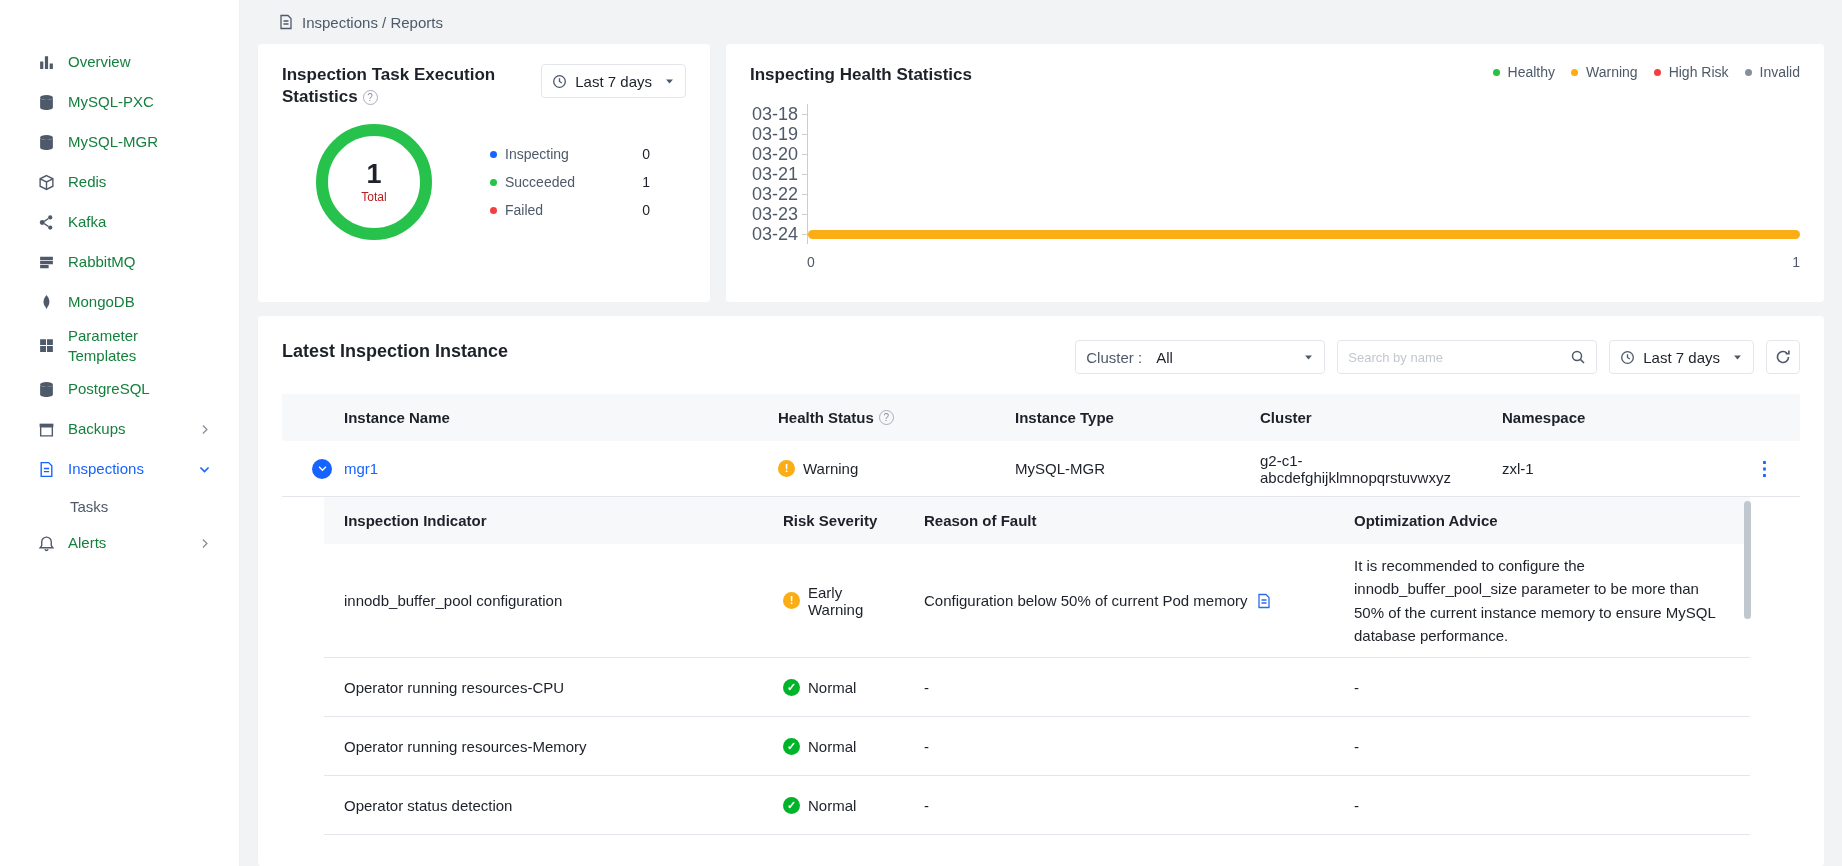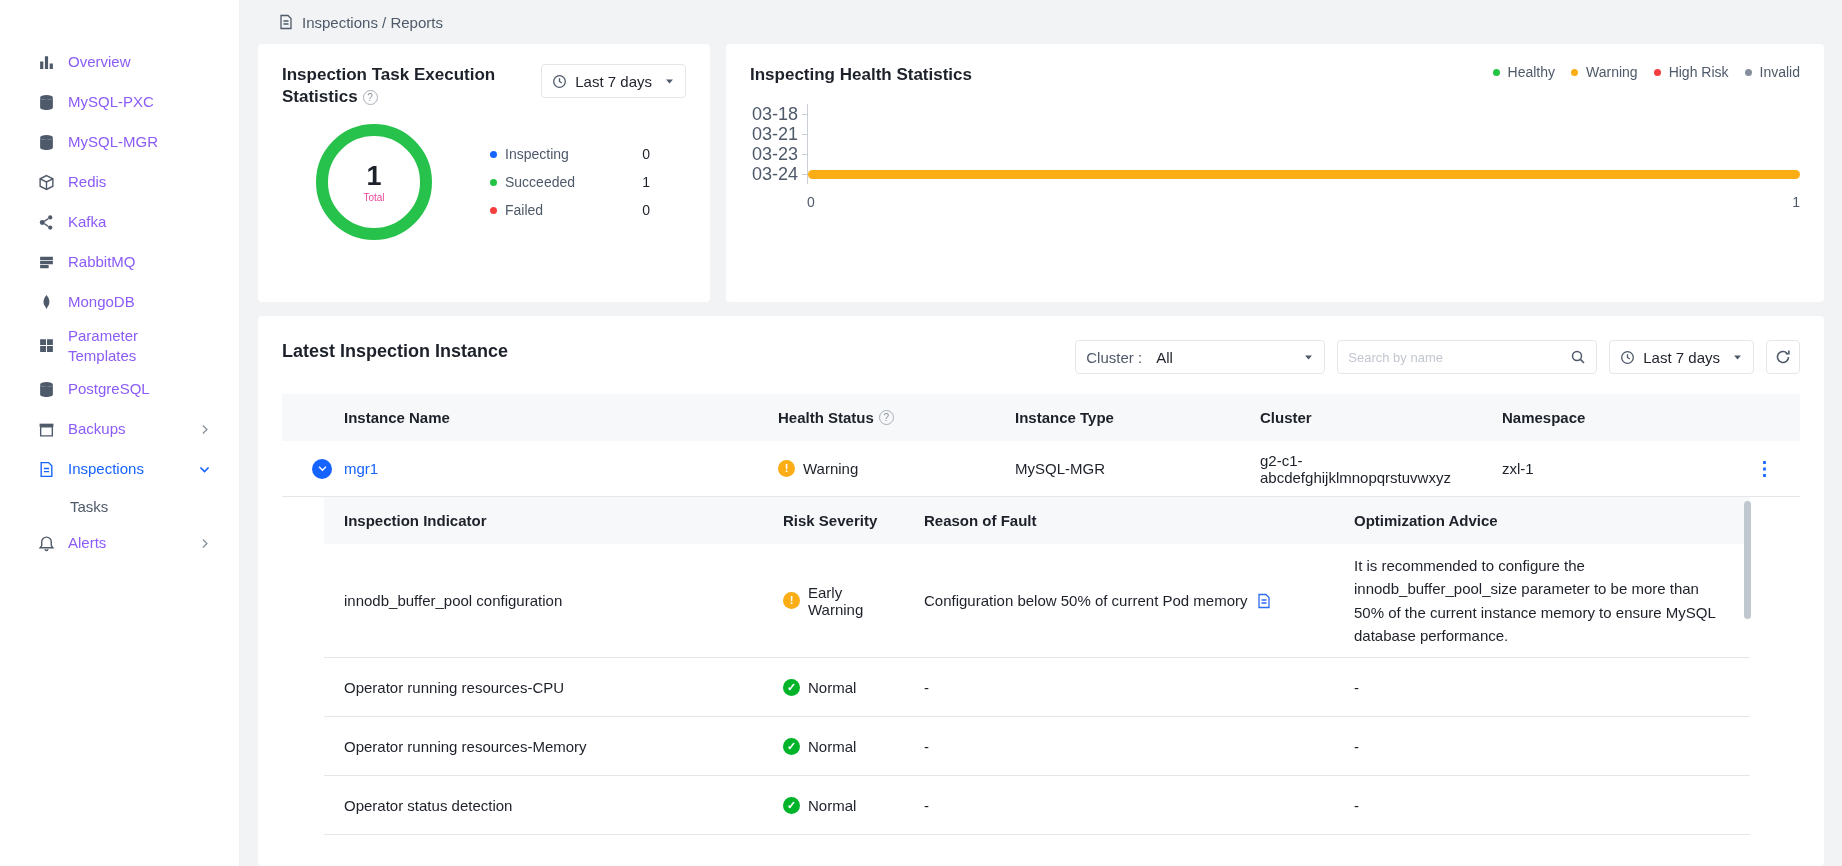--- a/index.html
+++ b/index.html
@@ -3,21 +3,21 @@
 <meta charset="utf-8">
 <style>
   *{margin:0;padding:0;box-sizing:border-box}
   html,body{width:1842px;height:866px;overflow:hidden;background:#f2f3f5;
     font-family:"Liberation Sans",sans-serif;color:#1d2129;font-size:15px}
   svg{display:block}
   .app{display:flex;width:100%;height:100%}
 
   
   .sidebar{width:240px;background:#fff;border-right:1px solid #eef0f3;padding-top:42px;flex-shrink:0}
-  .side-item{display:flex;align-items:center;gap:13px;min-height:40px;padding:4px 10px 4px 38px;cursor:pointer;color:#8b5cf6}
+  .side-item{display:flex;align-items:center;gap:13px;min-height:40px;padding:4px 10px 4px 38px;cursor:pointer;color:#15803d}
   .side-item .sicon{width:17px;height:17px;color:#4e5969;flex-shrink:0}
   .side-item .sicon svg{width:17px;height:17px;fill:currentColor}
   .slabel{max-width:120px;line-height:1.3}
   .schev{margin-left:auto;margin-right:18px;color:#86909c}
   .schev svg{width:13px;height:13px}
   .side-item.active{color:#1664ff}
   .side-item.active .sicon,.side-item.active .schev{color:#1664ff}
   .side-sub{display:flex;align-items:center;min-height:34px;padding-left:62px;margin:0 8px;border-radius:3px;cursor:pointer;color:#4e5969}
   .side-sub.selected{background:#e8f1fc;color:#1d2129}
 
@@ -42,21 +42,21 @@
 
   .select{display:inline-flex;align-items:center;gap:8px;height:34px;padding:8px 10px;border:1px solid #e5e6eb;
     border-radius:4px;background:#fff;cursor:pointer;font-size:15px;color:#1d2129;white-space:nowrap}
   .select .ico{color:#4e5969}.select .ico svg{width:15px;height:15px}
   .select .caret{color:#4e5969;margin-left:2px}.select .caret svg{width:11px;height:11px;fill:currentColor}
 
   
   .donut-wrap{display:flex;align-items:center;margin-top:16px;padding-left:34px;gap:58px}
   .donut{width:116px;height:116px;border-radius:50%;border:12px solid #27c24b;display:flex;flex-direction:column;align-items:center;justify-content:center}
   .donut .dval{font-size:27px;font-weight:600;color:#1d2129;line-height:1.1}
-  .donut .dlab{font-size:10px;color:#ec4899}
+  .donut .dlab{font-size:12px;color:#b91c1c}
   .dlegend{width:160px;display:flex;flex-direction:column;gap:12px}
   .dlegend-row{display:flex;align-items:center;font-size:14px;color:#4e5969}
   .dot{width:7px;height:7px;border-radius:50%;margin-right:8px;flex-shrink:0}
   .dlegend-row .lval{margin-left:auto;color:#1d2129}
   .c-blue{background:#1664ff}.c-green{background:#23c343}.c-red{background:#f53f3f}
   .c-orange{background:#faad14}.c-gray{background:#86909c}
 
   
   .hlegend{display:flex;gap:16px;align-items:center;font-size:14px;color:#4e5969}
   .hlegend .hitem{display:flex;align-items:center}
@@ -382,21 +382,36 @@
           </div>
         </div>
         <div class="hc">
           <div>
               <div class="hc-row">
                 <span class="hc-label">03-18</span>
                 <span class="hc-tick"></span>
                 <div class="hc-track"></div>
               </div>
               <div class="hc-row">
+                <span class="hc-label">03-19</span>
+                <span class="hc-tick"></span>
+                <div class="hc-track"></div>
+              </div>
+              <div class="hc-row">
+                <span class="hc-label">03-20</span>
+                <span class="hc-tick"></span>
+                <div class="hc-track"></div>
+              </div>
+              <div class="hc-row">
                 <span class="hc-label">03-21</span>
+                <span class="hc-tick"></span>
+                <div class="hc-track"></div>
+              </div>
+              <div class="hc-row">
+                <span class="hc-label">03-22</span>
                 <span class="hc-tick"></span>
                 <div class="hc-track"></div>
               </div>
               <div class="hc-row">
                 <span class="hc-label">03-23</span>
                 <span class="hc-tick"></span>
                 <div class="hc-track"></div>
               </div>
               <div class="hc-row">
                 <span class="hc-label">03-24</span>

